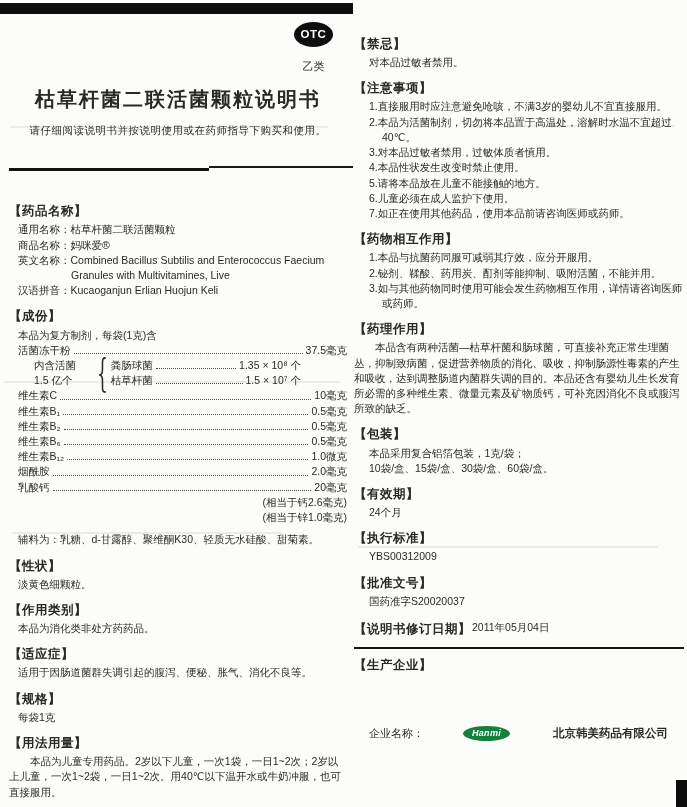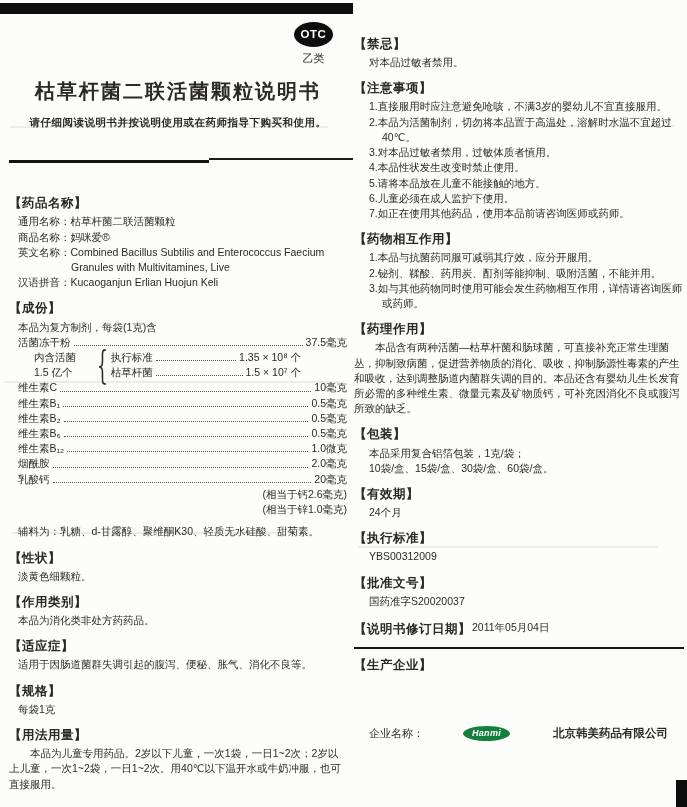--- a/index.html
+++ b/index.html
@@ -13,24 +13,24 @@
   .col-left  { position:absolute; left:9px;  top:16px; width:338px; }
   .col-right { position:absolute; left:354px; top:26px; width:330px; }
 
   .otc-row { display:flex; justify-content:flex-end; padding-right:14px; margin-top:6px; }
   .otc-wrap { display:flex; flex-direction:column; align-items:center; }
   .otc-badge {
     width:39px; height:25px; background:#0e0e0e; color:#fff; border-radius:50%;
     display:flex; align-items:center; justify-content:center;
     font-weight:bold; font-size:11.5px; letter-spacing:.5px;
   }
-  .otc-class { font-size:11px; margin-top:4px; color:#2b2925; }
+  .otc-class { font-size:11px; margin-top:12px; color:#2b2925; }
 
   .doc-title { text-align:center; font-size:20px; font-weight:bold; letter-spacing:2px; margin-top:10px; }
-  .doc-subtitle { text-align:center; font-size:10.5px; font-weight:bold; margin-top:9px; letter-spacing:.5px; }
+  .doc-subtitle { text-align:center; font-size:10.5px; font-weight:normal; margin-top:9px; letter-spacing:.5px; }
 
   .hdr-divider { position:relative; height:6px; margin-top:28px; }
   .hdr-divider .seg-a { position:absolute; left:0; top:2px; width:200px; height:3px; background:#111; }
   .hdr-divider .seg-b { position:absolute; left:200px; top:0; width:144px; height:2px; background:#1a1a1a; }
 
   .sec { margin-top:9px; }
   .sec-h { font-weight:bold; font-size:12.5px; letter-spacing:.5px; }
   .sec-b { margin-left:9px; margin-top:2px; }
   .col-right .sec-b { margin-left:15px; }
 
@@ -116,21 +116,21 @@
         </div>
 
         <div class="brace-blk">
           <div class="brace-labels">
             <div>内含活菌</div>
             <div>1.5 亿个</div>
           </div>
           <span class="brace-char">{</span>
           <div class="brace-rows">
             <div class="ingr">
-              <span class="n">执行标准</span>
+              <span class="n">粪肠球菌</span>
               <span class="leader"></span>
               <span class="v">1.35 × 10⁸ 个</span>
             </div>
             <div class="ingr">
               <span class="n">枯草杆菌</span>
               <span class="leader"></span>
               <span class="v">1.5 × 10⁷ 个</span>
             </div>
           </div>
         </div>

